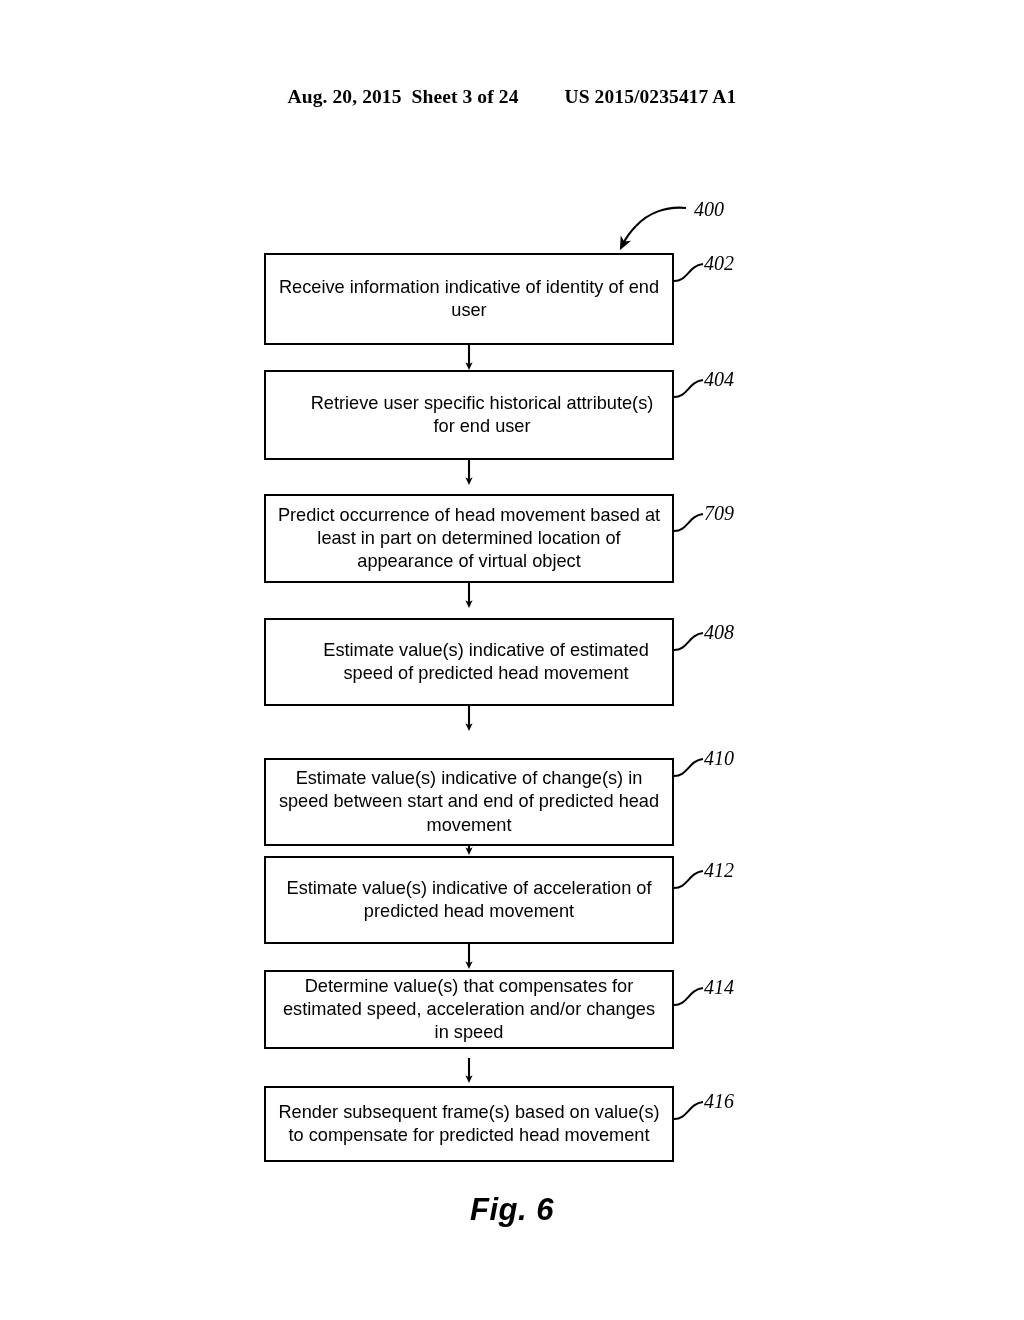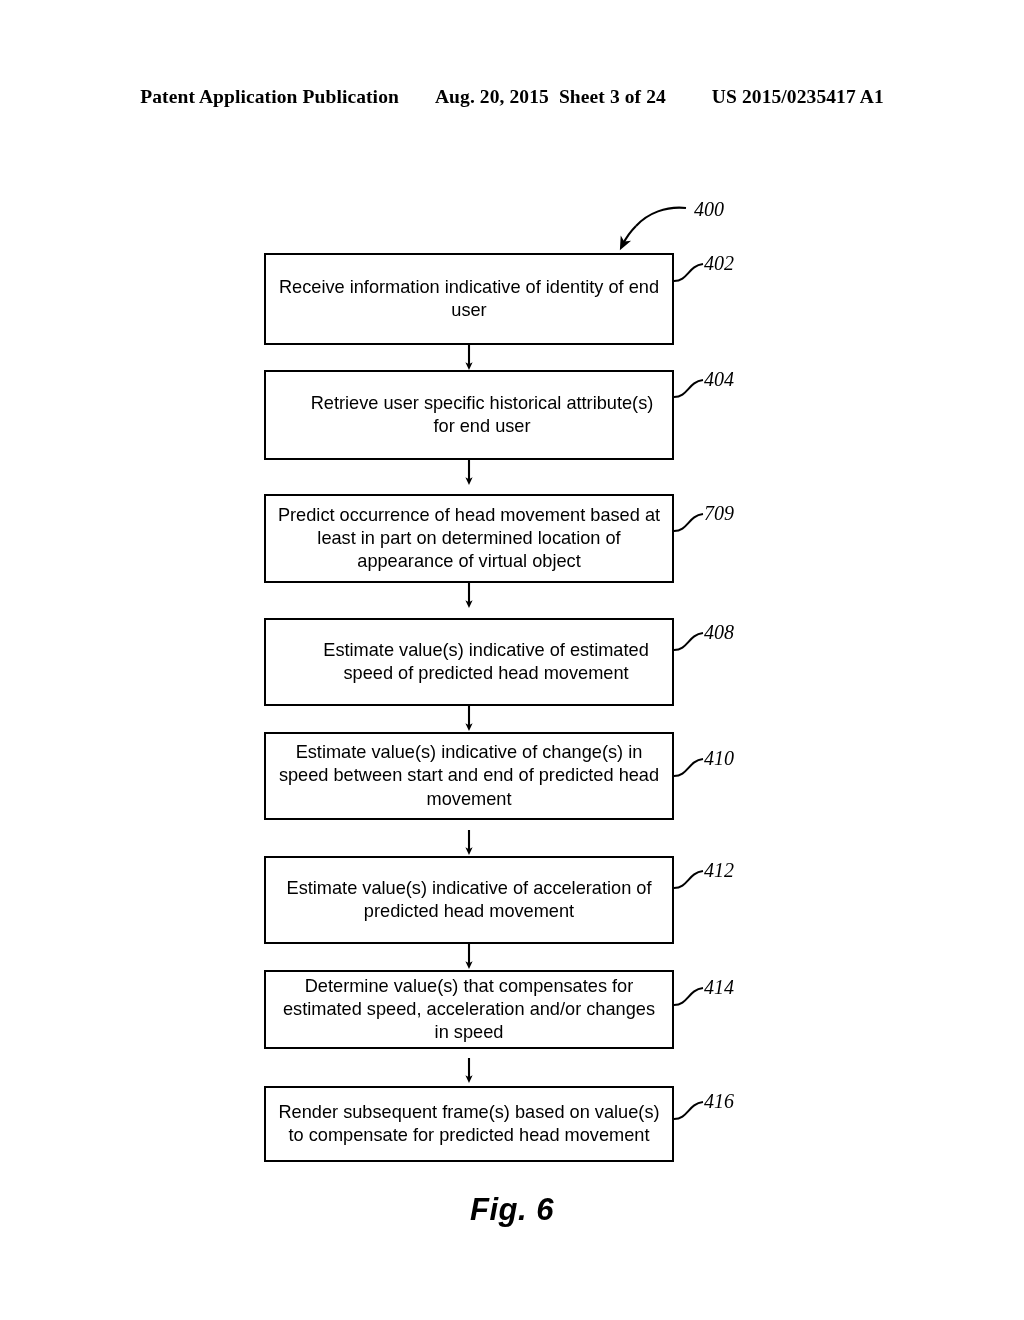--- a/index.html
+++ b/index.html
@@ -88,21 +88,20 @@
     font-weight: bold;
     font-size: 31px;
     letter-spacing: 0.5px;
     color: #000;
   }
 </style>
 </head>
 <body>
 
 <div class="page-header">
-  <span class="hdr-pub">Patent Application Publication</span>
   <span class="hdr-date">Aug. 20, 2015</span>
   <span class="hdr-sheet">Sheet 3 of 24</span>
   <span class="hdr-patno">US 2015/0235417 A1</span>
 </div>
 
 <svg id="flow-svg" viewBox="0 0 1024 1320" xmlns="http://www.w3.org/2000/svg">
   <defs>
     <marker id="arrowhead" markerWidth="9" markerHeight="9" refX="4.2" refY="4.2" orient="auto" markerUnits="userSpaceOnUse">
       <path d="M0.4,0.6 L8.2,4.2 L0.4,7.8 L2.5,4.2 Z" fill="#000"></path>
     </marker>
@@ -156,21 +155,21 @@
 </div>
 
 <div class="fc-box" style="left:264px; top:494px; width:410px; height:89px;">
   <span class="fc-text">Predict occurrence of head movement based at least in part on determined location of appearance of virtual object</span>
 </div>
 
 <div class="fc-box" style="left:264px; top:618px; width:410px; height:88px;padding-left:44px;">
   <span class="fc-text">Estimate value(s) indicative of estimated speed of predicted head movement</span>
 </div>
 
-<div class="fc-box" style="left:264px; top:732px; width:410px; height:88px;">
+<div class="fc-box" style="left:264px; top:758px; width:410px; height:88px;">
   <span class="fc-text">Estimate value(s) indicative of change(s) in speed between start and end of predicted head movement</span>
 </div>
 
 <div class="fc-box" style="left:264px; top:856px; width:410px; height:88px;">
   <span class="fc-text">Estimate value(s) indicative of acceleration of predicted head movement</span>
 </div>
 
 <div class="fc-box" style="left:264px; top:970px; width:410px; height:79px;">
   <span class="fc-text">Determine value(s) that compensates for estimated speed, acceleration and/or changes in speed</span>
 </div>

